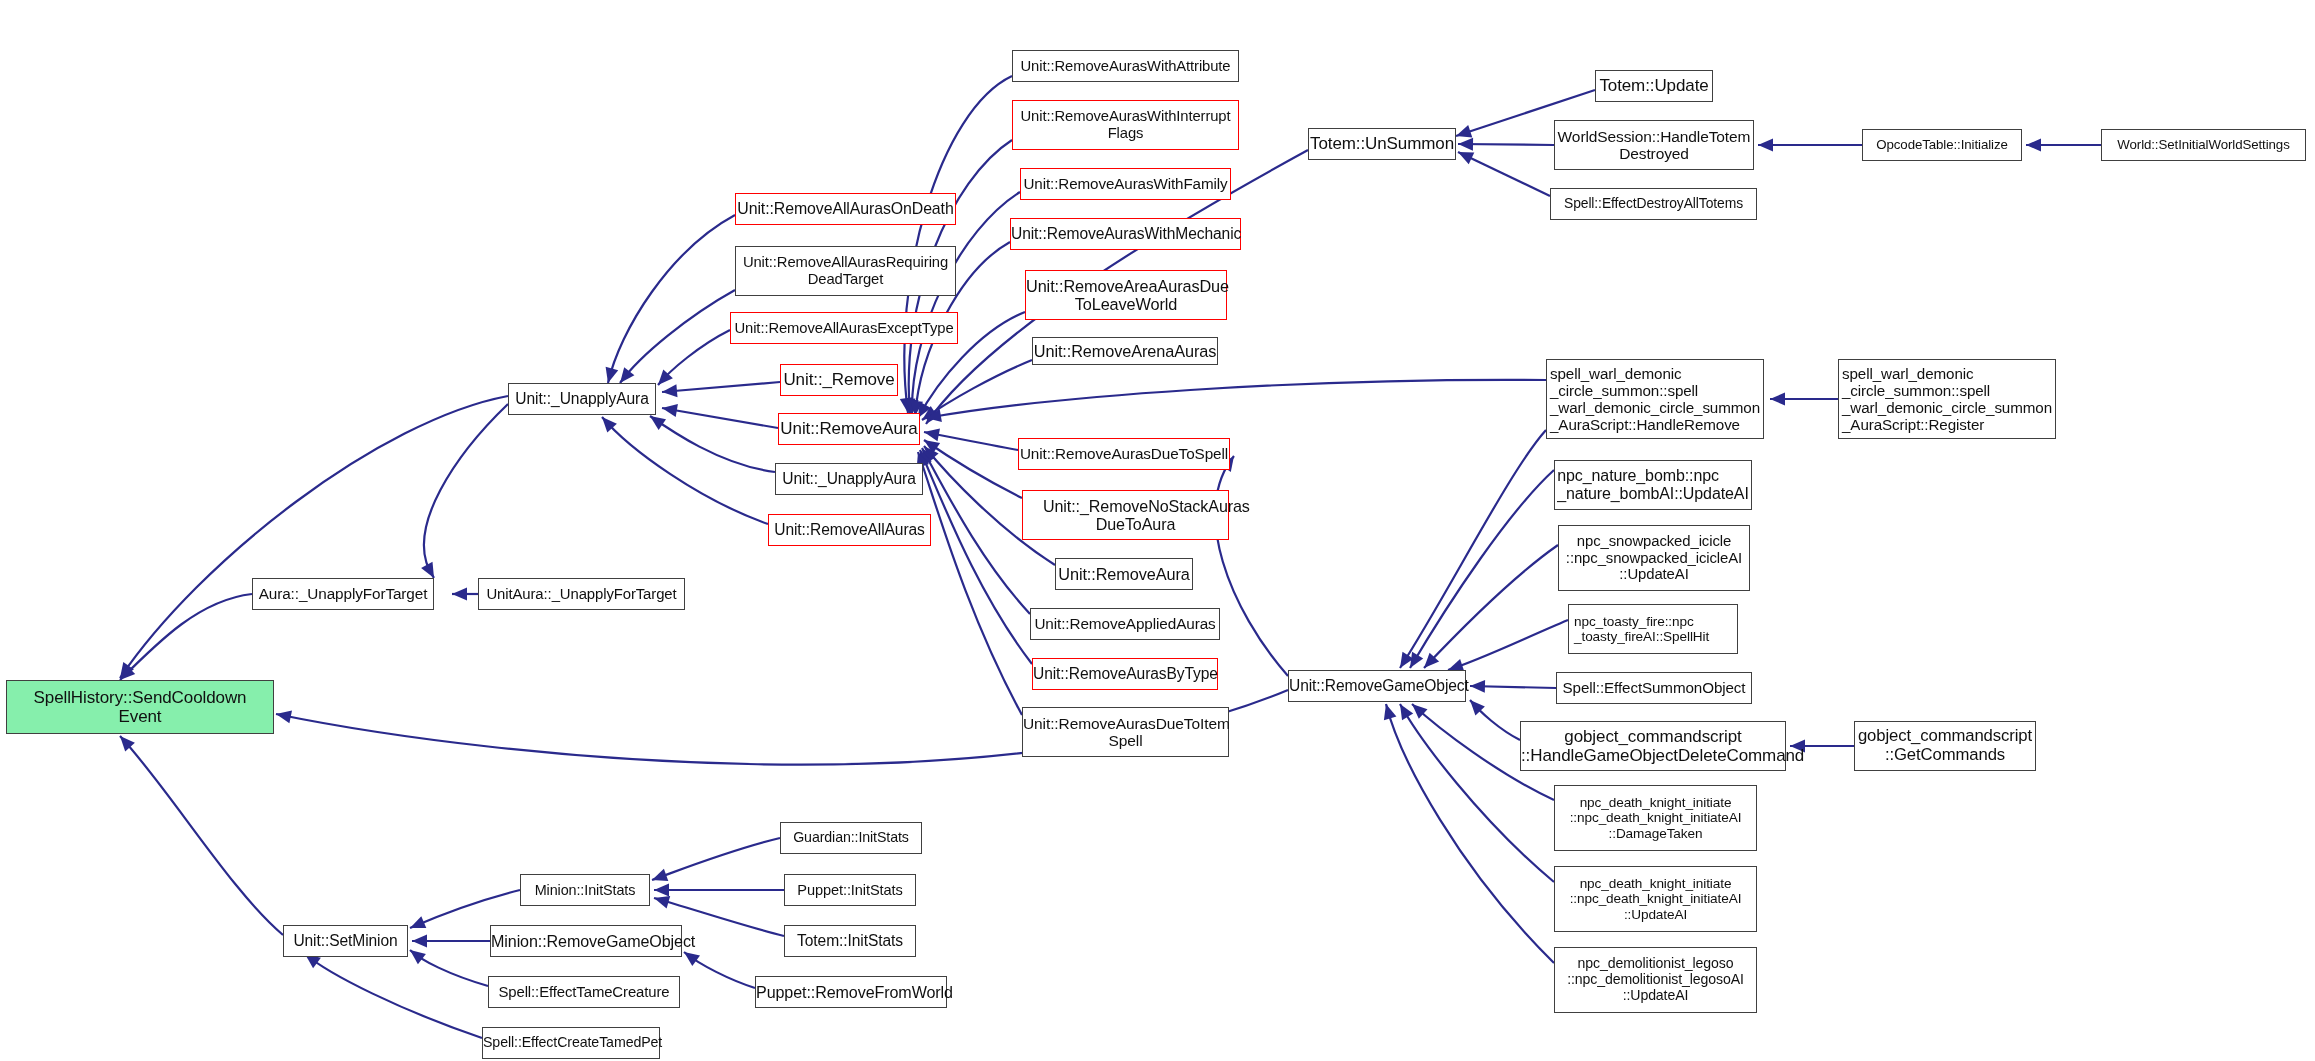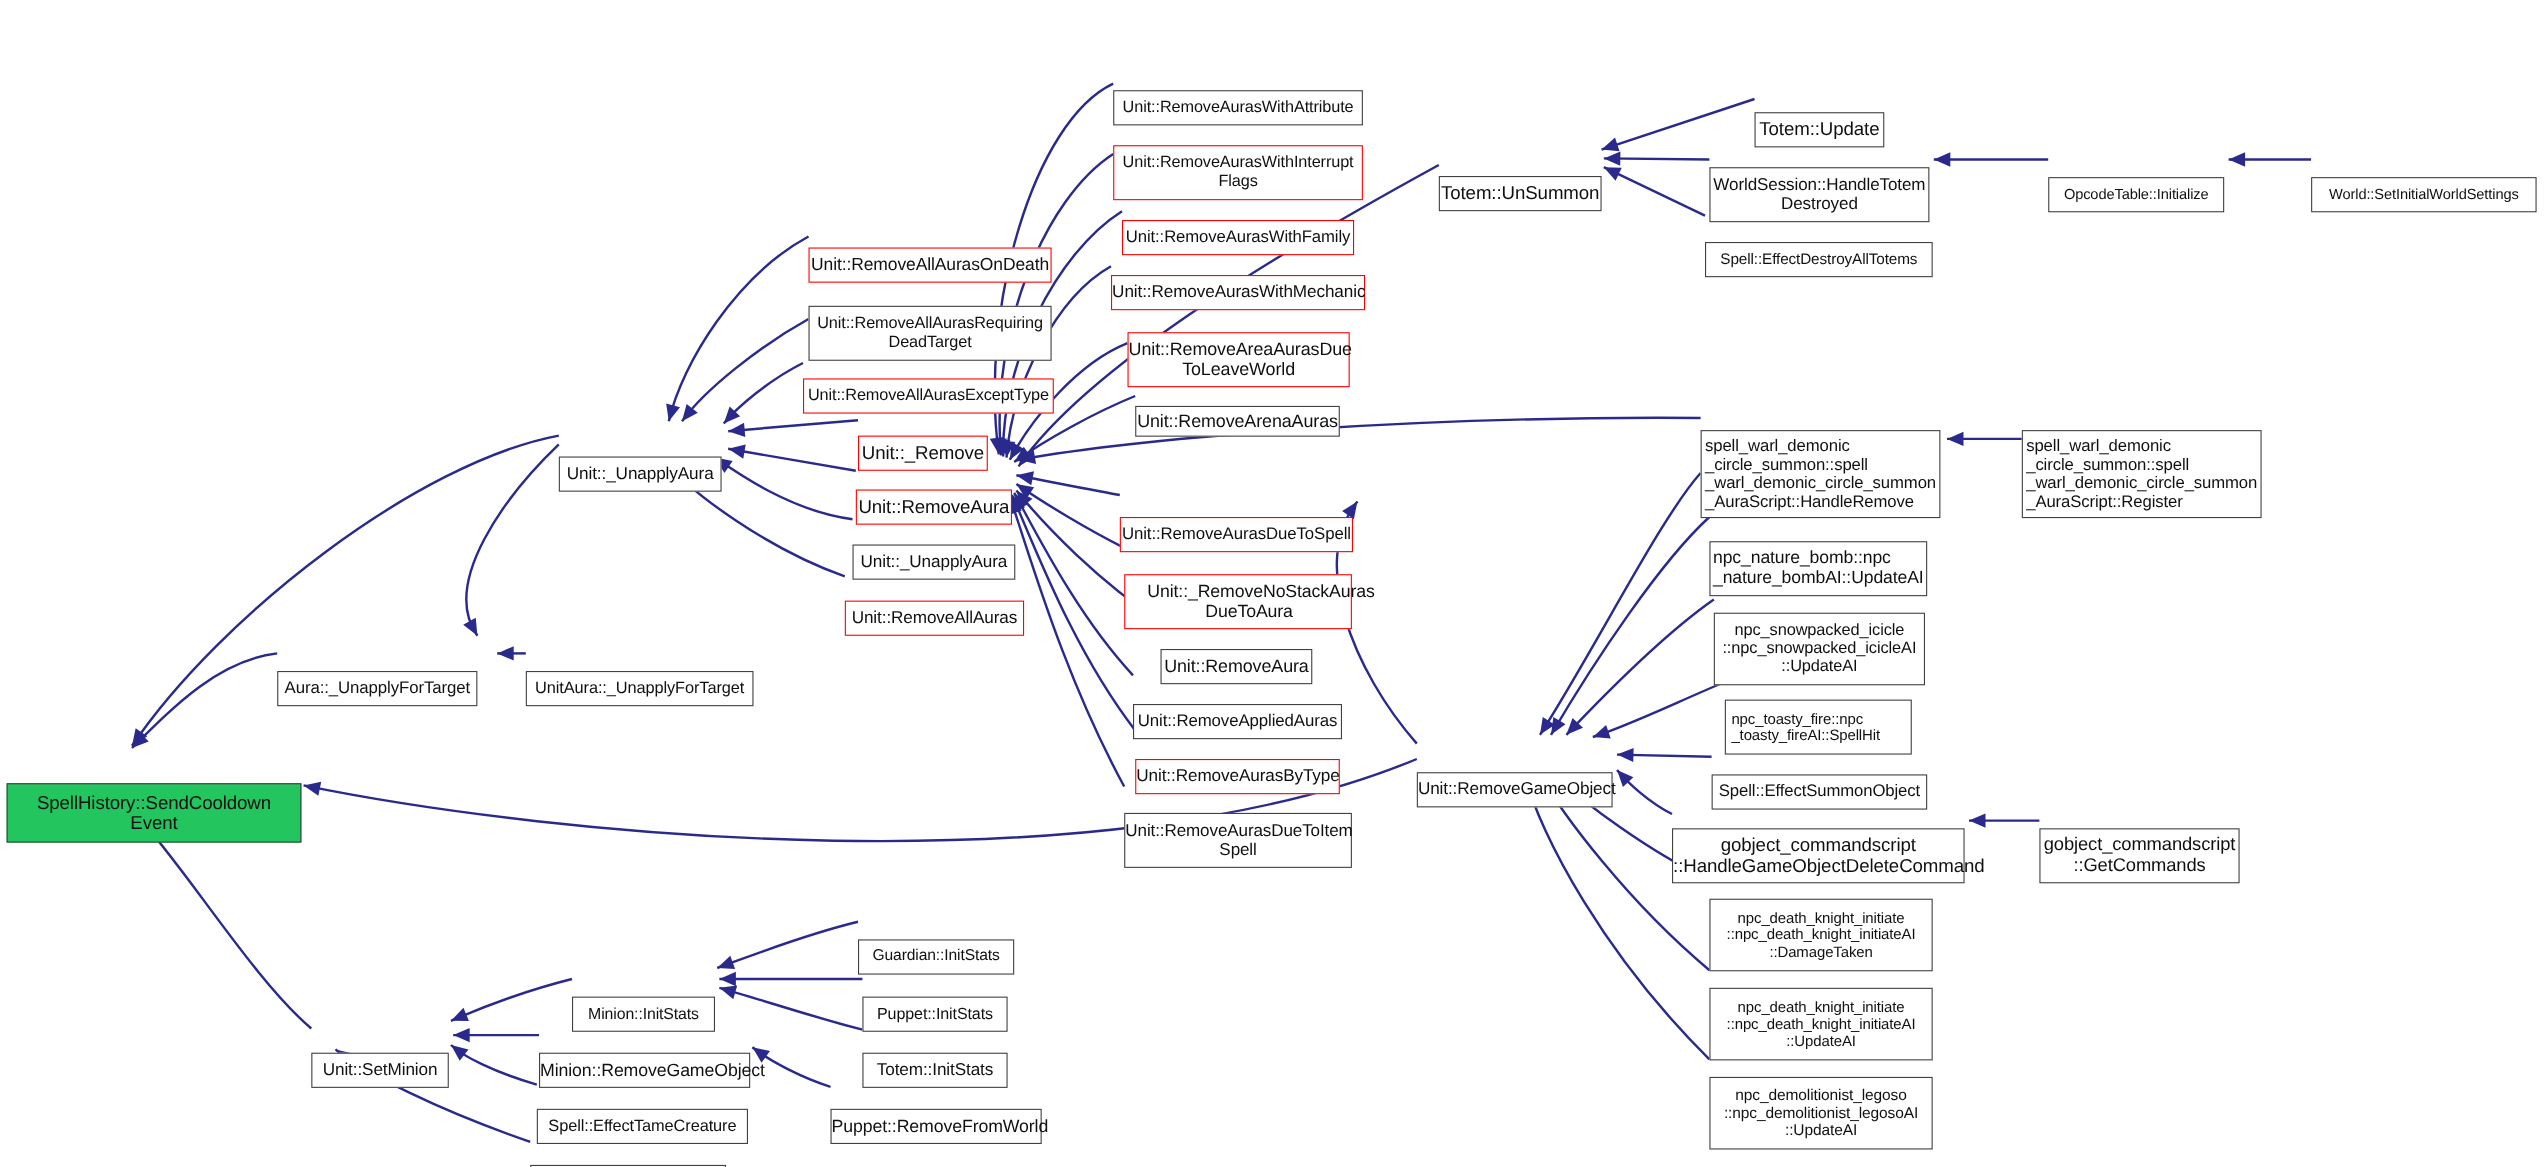--- a/index.html
+++ b/index.html
@@ -6,23 +6,23 @@
   html,body{margin:0;padding:0;background:#ffffff;}
   body{font-family:"Liberation Sans", sans-serif;}
   #graph-root{position:relative;width:2315px;height:1061px;background:#ffffff;overflow:hidden;}
   #graph-svg{position:absolute;left:0;top:0;width:2315px;height:1061px;}
   .edge{fill:none;stroke:#2a2a8c;stroke-width:2.2;}
   .arrow{fill:#2a2a8c;stroke:none;}
   .node-box{position:absolute;box-sizing:border-box;background:#ffffff;
             border:1.6px solid #404040;display:flex;align-items:center;
             justify-content:center;text-align:center;line-height:1.12;
             color:#101010;font-size:17px;letter-spacing:-0.1px;
-            font-family:"Liberation Sans", sans-serif; white-space:pre-line;margin-top:32px;}
+            font-family:"Liberation Sans", sans-serif; white-space:pre-line;}
   .node-box.red{border:1.8px solid #ff0000;}
-  .node-box.root{background:#22c55e;border:1.6px solid #404040;}
+  .node-box.root{background:#86efac;border:1.6px solid #404040;}
   .node-label{display:block;width:100%;padding:0 5px;}
 </style>
 </head>
 <body>
 
 <div id="graph-root">
   <svg id="graph-svg" viewBox="0 0 2315 1061" xmlns="http://www.w3.org/2000/svg">
       <path d="M 252,594 C 200,600 160,640 120,680" class="edge"></path>
       <polygon points="120.0,680.0 126.0,664.8 135.2,674.0" class="arrow"></polygon>
       <path d="M 508,404 C 460,450 400,530 434,578" class="edge"></path>

